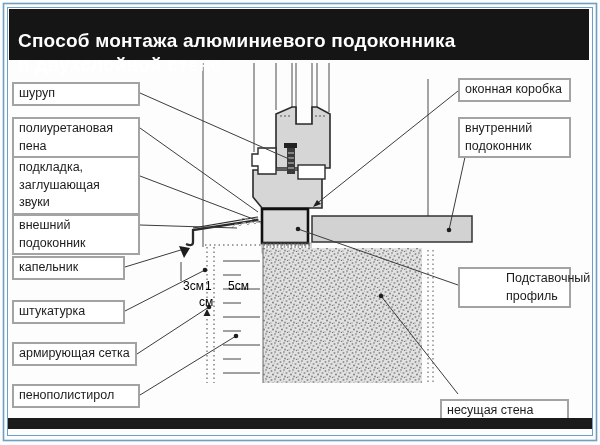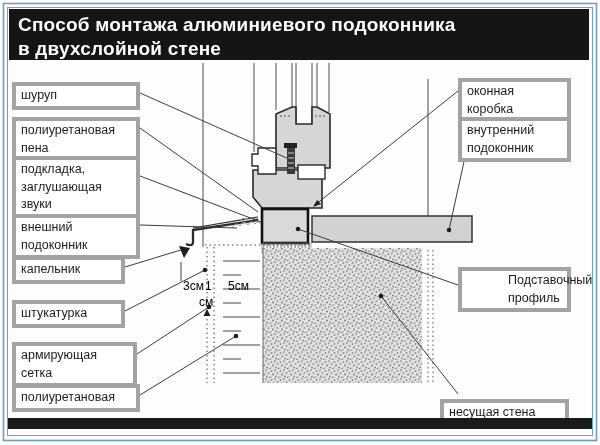--- a/index.html
+++ b/index.html
@@ -1,23 +1,23 @@
 <!DOCTYPE html>
 <html><head>
 <meta charset="utf-8">
 <style>
   html,body{margin:0;padding:0;background:#fff;}
   #stage{position:relative;width:600px;height:445px;background:#fdfdfd;overflow:hidden;
          font-family:"Liberation Sans",sans-serif;}
   #diagram-svg{position:absolute;left:0;top:0;width:600px;height:445px;}
   .titlebar{position:absolute;left:9px;top:9px;width:580px;height:51px;background:#151515;
-            color:#fff;box-sizing:border-box;padding:4px 0 0 9px;}
+            color:#fff;box-sizing:border-box;padding:20px 0 0 9px;}
   .titlebar .tline{font-size:19px;font-weight:bold;line-height:1.25;letter-spacing:.2px;white-space:nowrap;}
   .footerbar{position:absolute;left:8px;top:418px;width:584px;height:11px;background:#1b1b1b;}
-  .label{position:absolute;box-sizing:border-box;background:#fff;border:4px solid #a3a3a3;
+  .label{position:absolute;box-sizing:border-box;background:#fff;border:2px solid #a3a3a3;
          color:#1c1c1c;font-size:12.5px;line-height:1.4;padding:1px 5px;white-space:pre-line;
          display:flex;align-items:center;}
   .dim{position:absolute;font-size:12px;color:#000000;white-space:nowrap;}
   
   .lb0{left:12px;top:82px;width:128px;min-height:21px;}
   .lb1{left:12px;top:117px;width:128px;min-height:22px;}
   .lb2{left:12px;top:156px;width:128px;min-height:38px;}
   .lb3{left:12px;top:214px;width:128px;min-height:22px;}
   .lb4{left:12px;top:256px;width:113px;min-height:22px;}
   .lb5{left:12px;top:300px;width:113px;min-height:23px;}
@@ -164,21 +164,21 @@
   </div>
 
   <div class="label lb0">шуруп</div>
   <div class="label lb1">полиуретановая пена</div>
   <div class="label lb2">подкладка,
 заглушающая звуки</div>
   <div class="label lb3">внешний подоконник</div>
   <div class="label lb4">капельник</div>
   <div class="label lb5">штукатурка</div>
   <div class="label lb6">армирующая сетка</div>
-  <div class="label lb7">полиуретановая</div>
+  <div class="label lb7">пенополистирол</div>
 
   <div class="label rb0">оконная коробка</div>
   <div class="label rb1">внутренний
 подоконник</div>
   <div class="label rb2">Подставочный
 профиль</div>
   <div class="label rb3">несущая стена</div>
 
   <span class="dim d3">3см</span>
   <span class="dim d1n">1</span>

